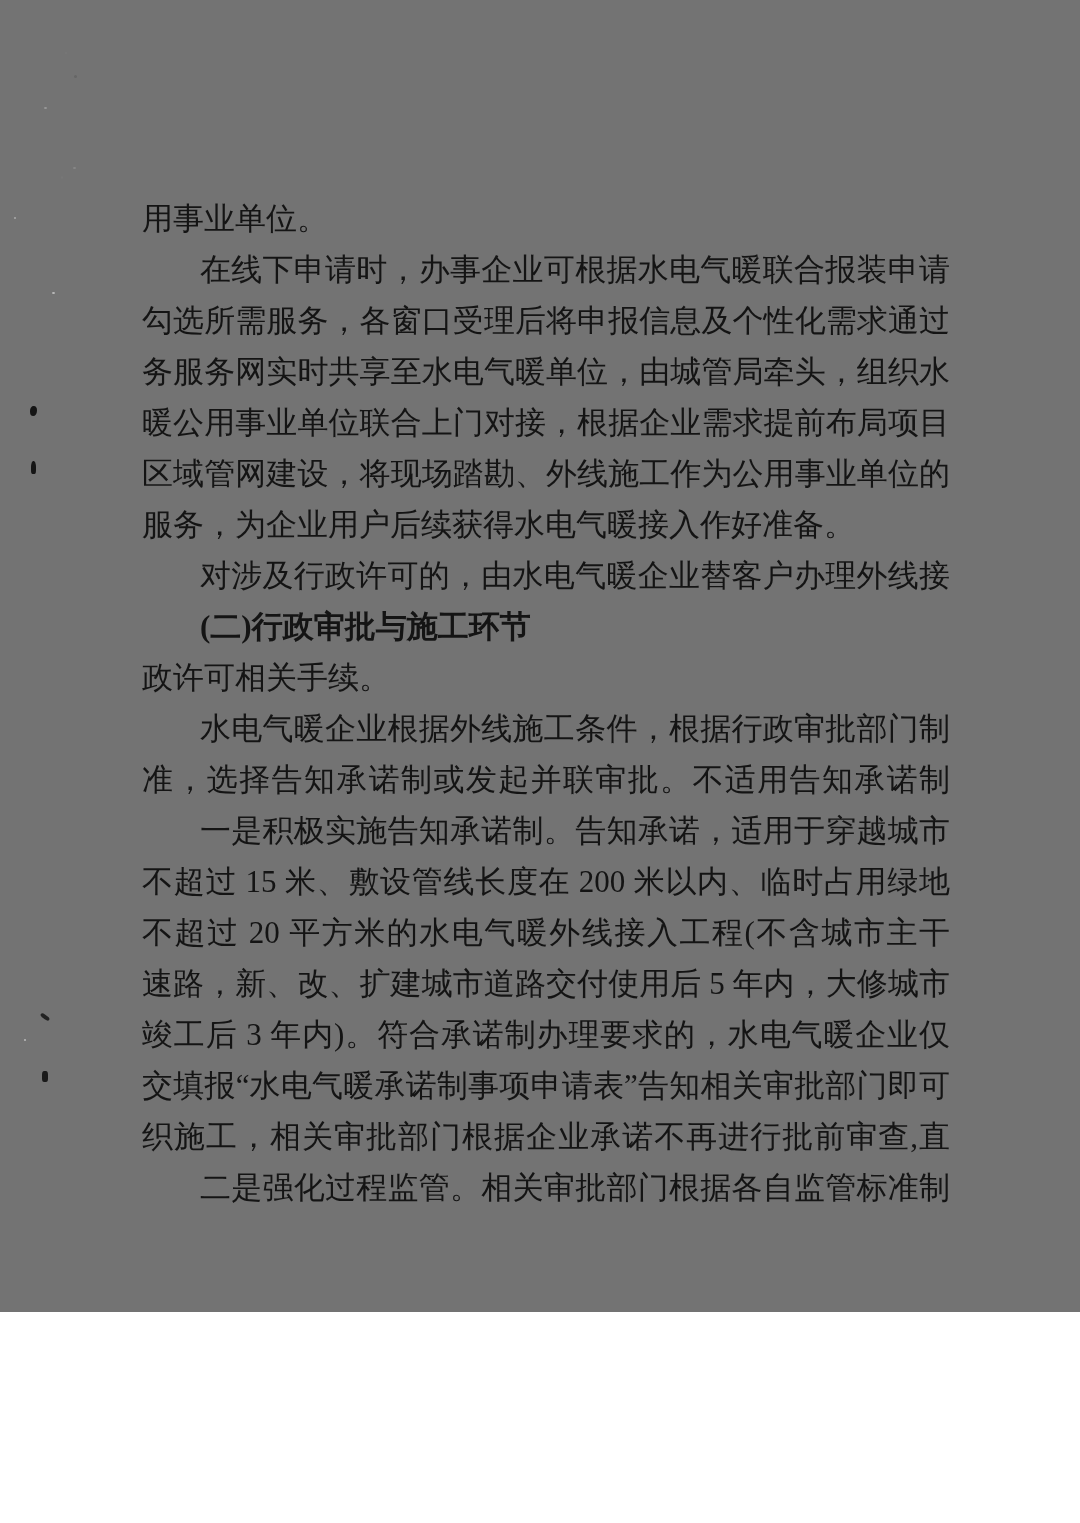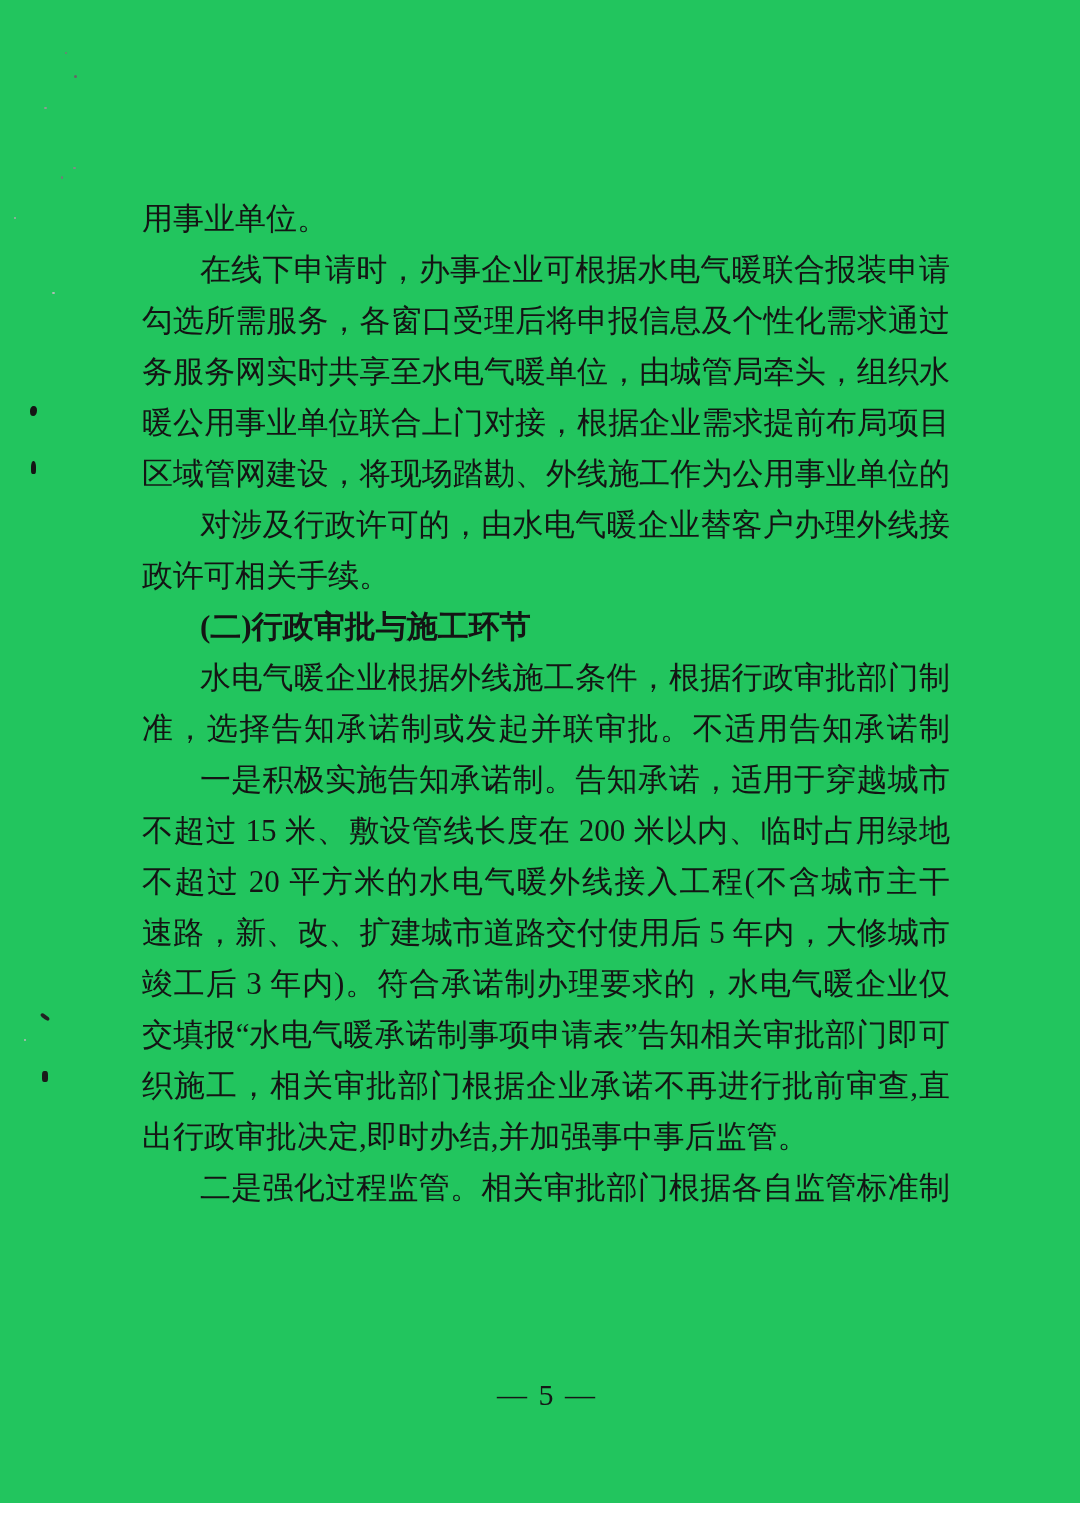--- a/index.html
+++ b/index.html
@@ -3,22 +3,22 @@
 <meta charset="utf-8">
 <style>
   html, body {
     margin: 0;
     padding: 0;
     background: #ffffff;
   }
   .page {
     position: relative;
     width: 1080px;
-    height: 1503px;
-    background: #22c55e;
+    height: 1312px;
+    background: #737373;
     overflow: hidden;
     font-family: "Liberation Serif", "DejaVu Serif", serif;
     color: #141414;
   }
   .body-text {
     position: absolute;
     left: 142px;
     top: 193px;
     width: 808px;
   }
@@ -80,29 +80,29 @@
       <div class="speckle" style="left: 24px; top: 1039px; width: 2px; height: 2px; background: rgb(187, 187, 187); border-radius: 50%;"></div>
       <div class="speckle" style="left: 42px; top: 1071px; width: 6px; height: 11px; background: rgb(26, 26, 26); border-radius: 35%;"></div>
     </div>
   <div class="body-text" id="text-block">
       <div class="line">用事业单位。</div>
       <div class="line indent justify">在线下申请时，办事企业可根据水电气暖联合报装申请表，</div>
       <div class="line justify">勾选所需服务，各窗口受理后将申报信息及个性化需求通过市政</div>
       <div class="line justify">务服务网实时共享至水电气暖单位，由城管局牵头，组织水电气</div>
       <div class="line justify">暖公用事业单位联合上门对接，根据企业需求提前布局项目周边</div>
       <div class="line justify">区域管网建设，将现场踏勘、外线施工作为公用事业单位的前置</div>
+      <div class="line">服务，为企业用户后续获得水电气暖接入作好准备。</div>
       <div class="line indent justify">对涉及行政许可的，由水电气暖企业替客户办理外线接入行</div>
+      <div class="line indent bold">(二)行政审批与施工环节</div>
       <div class="line">政许可相关手续。</div>
-      <div class="line indent bold">(二)行政审批与施工环节</div>
       <div class="line indent justify">水电气暖企业根据外线施工条件，根据行政审批部门制定标</div>
       <div class="line justify">准，选择告知承诺制或发起并联审批。不适用告知承诺制的，实</div>
       <div class="line indent justify">一是积极实施告知承诺制。告知承诺，适用于穿越城市道路</div>
       <div class="line justify">不超过 15 米、敷设管线长度在 200 米以内、临时占用绿地面积</div>
       <div class="line justify">不超过 20 平方米的水电气暖外线接入工程(不含城市主干道，快</div>
       <div class="line justify">速路，新、改、扩建城市道路交付使用后 5 年内，大修城市道路</div>
       <div class="line justify">竣工后 3 年内)。符合承诺制办理要求的，水电气暖企业仅需提</div>
       <div class="line justify">交填报“水电气暖承诺制事项申请表”告知相关审批部门即可组</div>
       <div class="line justify">织施工，相关审批部门根据企业承诺不再进行批前审查,直接作</div>
-      <div class="line">出行政审批决定,即时办结,并加强事中事后监管。</div>
       <div class="line indent justify">二是强化过程监管。相关审批部门根据各自监管标准制定具</div>
     </div>
   <div class="page-number">— 5 —</div>
 </div>
 
 </body></html>

